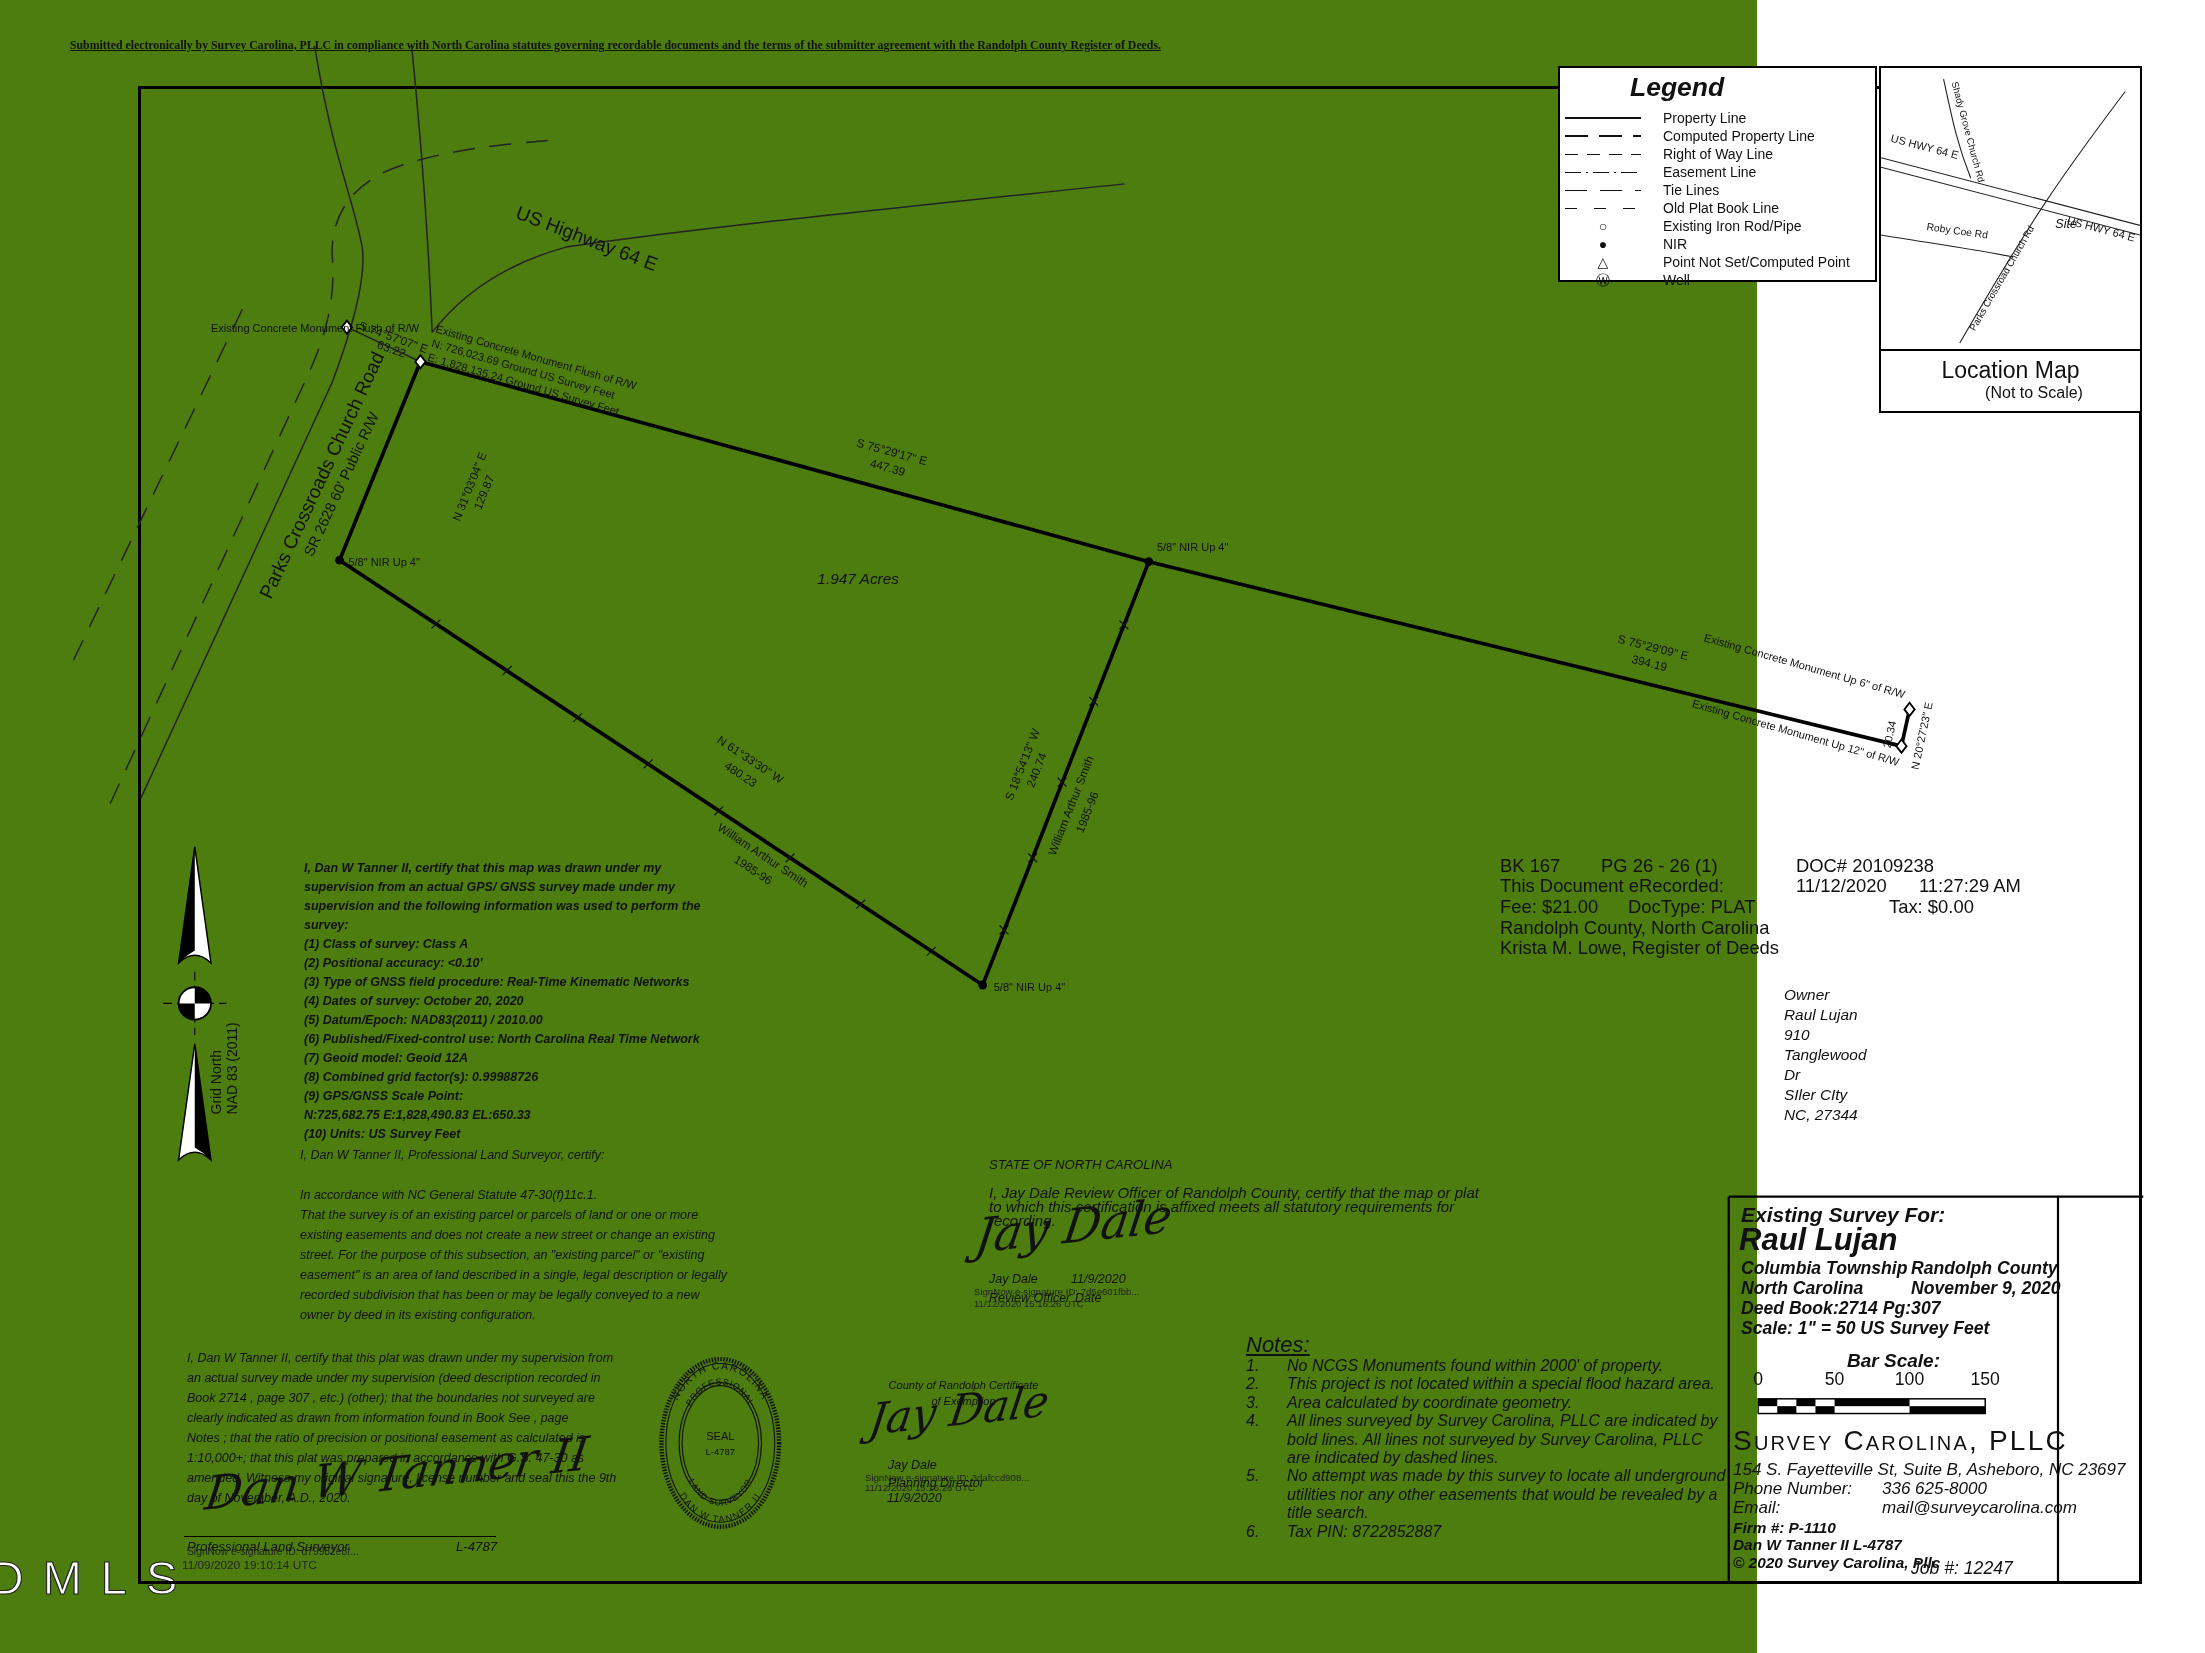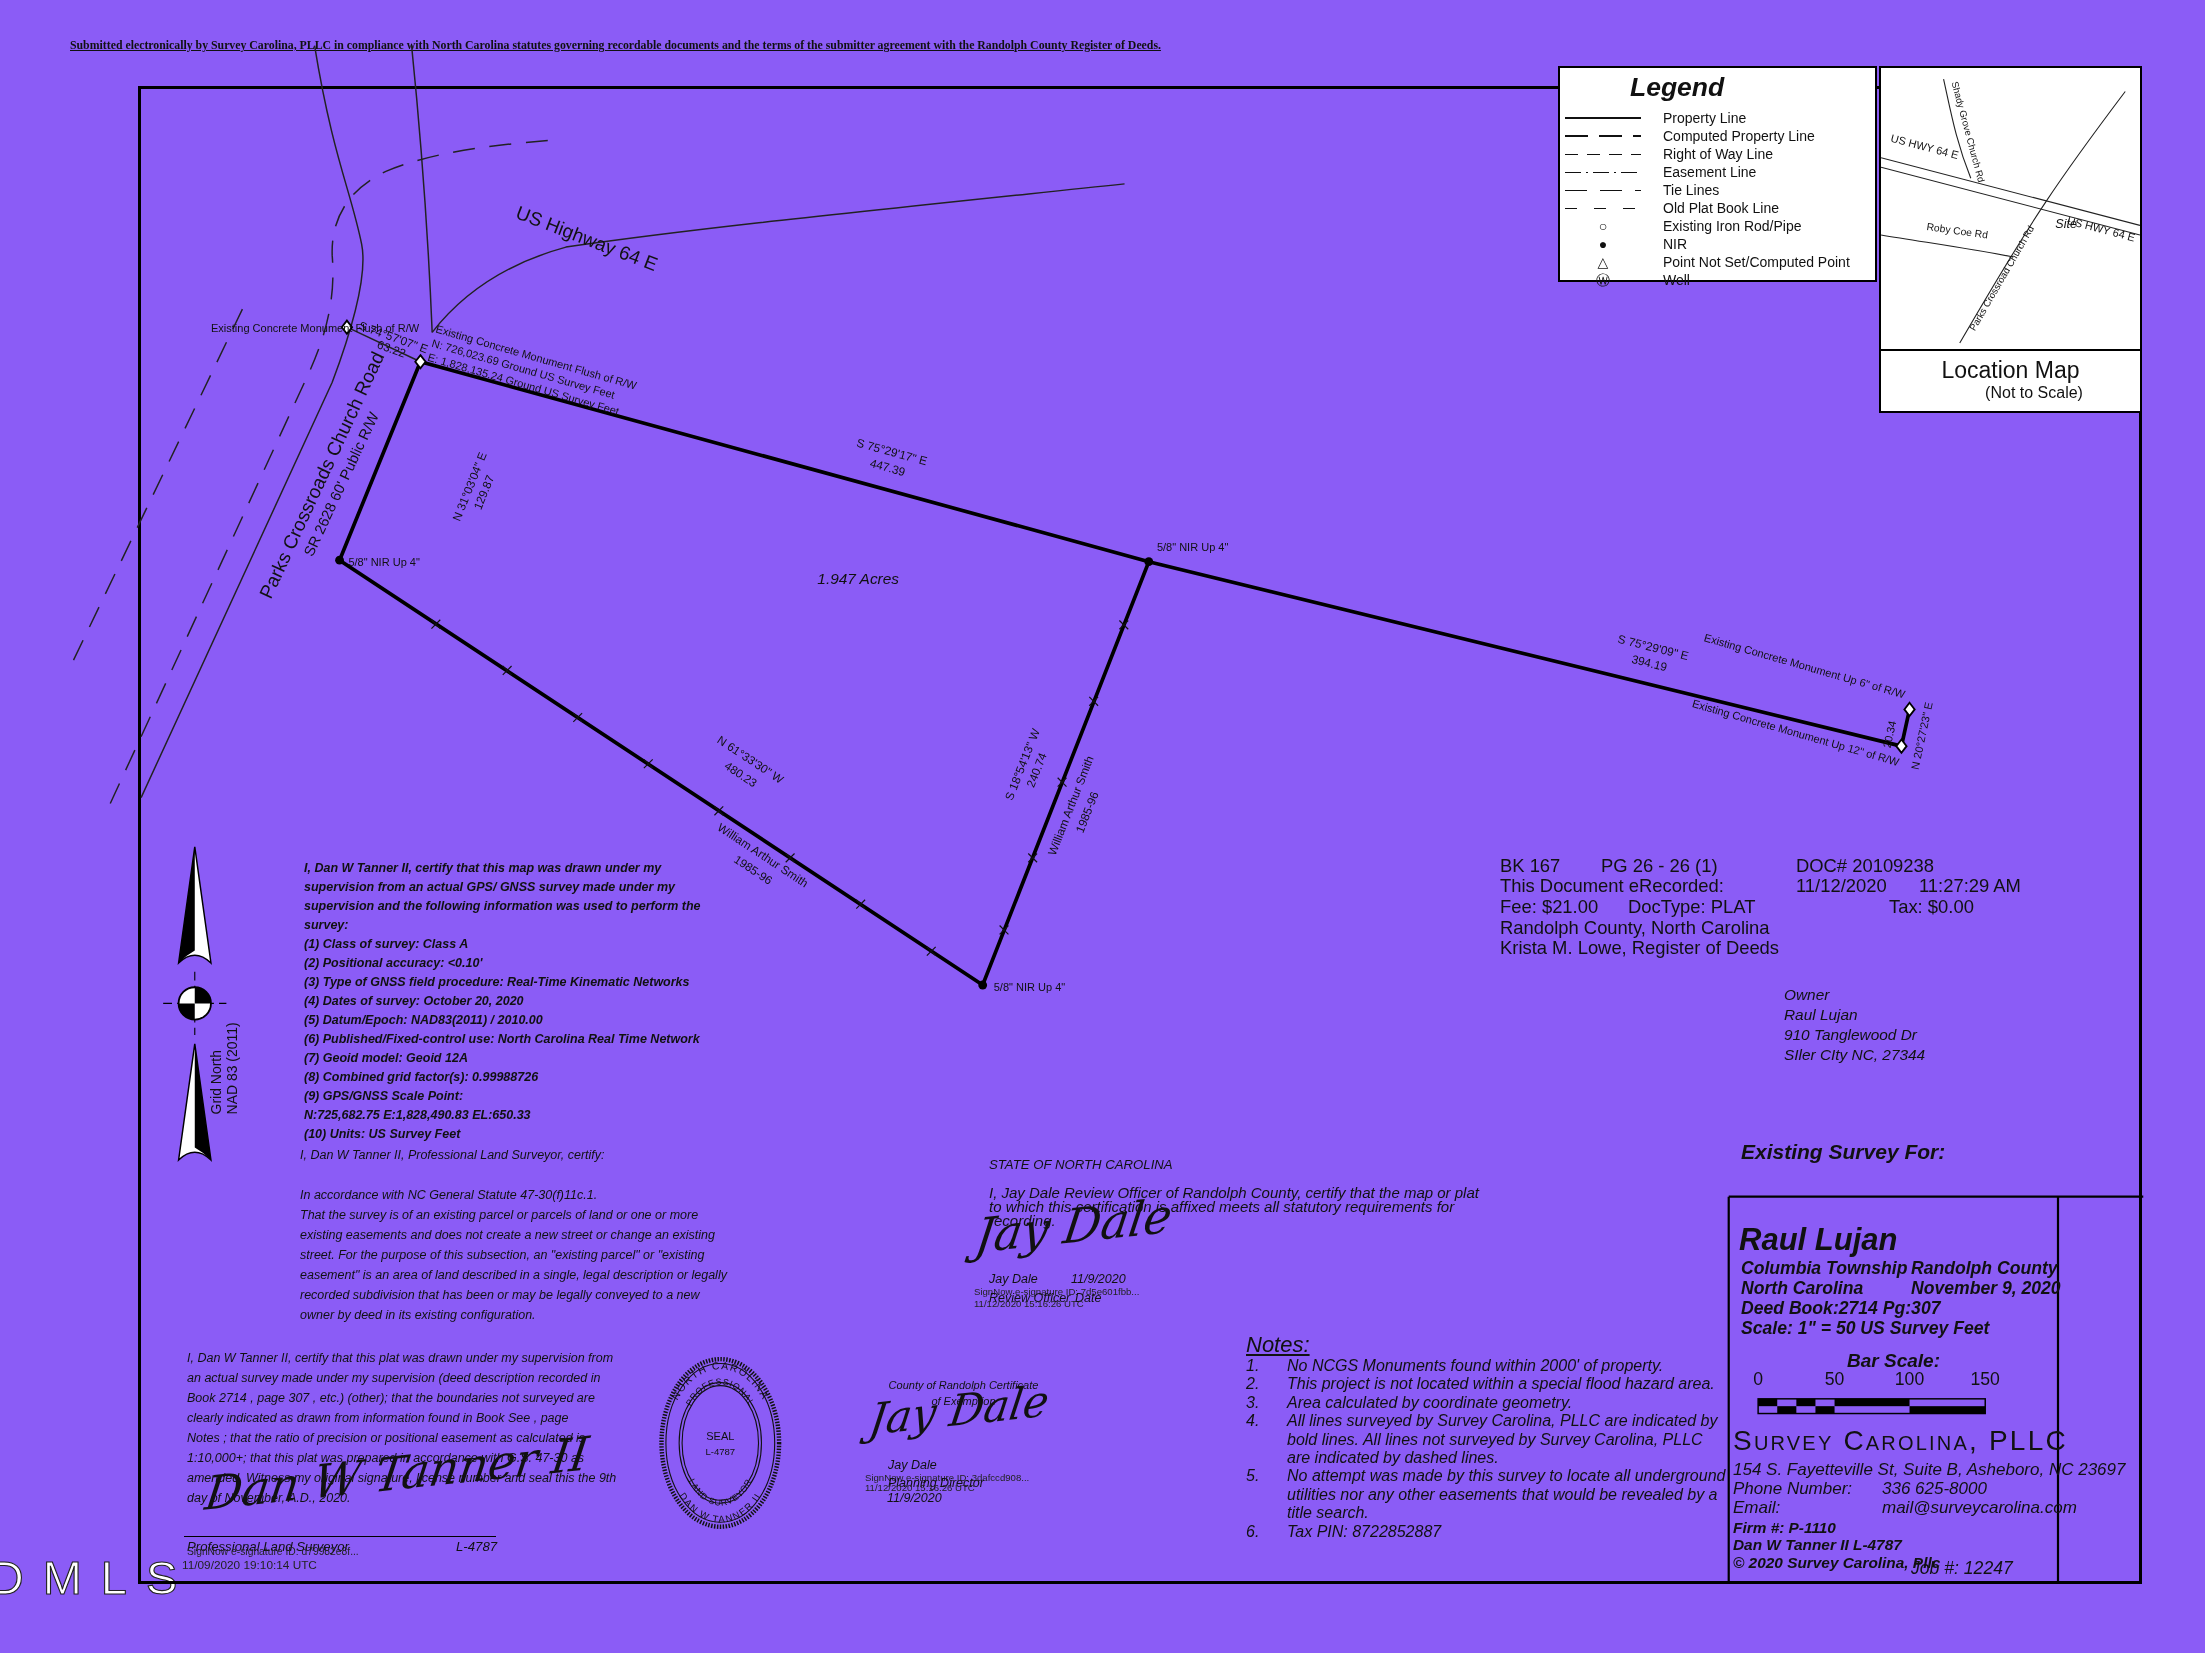--- a/index.html
+++ b/index.html
@@ -1,20 +1,20 @@
 <!DOCTYPE html>
 <html style="font-size:11.8px"><head>
 <meta charset="utf-8">
 <style>
   html,body{margin:0;padding:0;background:#fff;width:2205px;height:1654px;overflow:hidden;}
   body{font-family:"Liberation Sans", sans-serif;color:#111;}
   .abs{position:absolute;}
   .nw{white-space:nowrap;}
   .it{font-style:italic;}
-  #sheet{position:relative;width:2205px;height:1654px;background:#8b5cf6;}
+  #sheet{position:relative;width:1757px;height:1654px;background:#4d7c0f;}
   .border-box{border:3.7px solid #000;}
   .thinbox{border:2.9px solid #000;background:#fff;}
   .hdr{font-family:"Liberation Serif", serif;font-weight:bold;text-decoration:underline;font-size:11.8px;}
   .legend-title{font-style:italic;font-weight:bold;font-size:26.5px;margin:4.4px 0 5.9px 70px;}
   .lrow{display:flex;align-items:center;height:18px;padding-left:5px;}
   .lsample{width:76px;flex:none;margin-right:22px;}
   .s-solid{height:2.2px;background:#111;}
   .s-computed{height:2.2px;background:repeating-linear-gradient(90deg,#111 0 23.5px,transparent 23.5px 34px);}
   .s-row{height:1.5px;background:repeating-linear-gradient(90deg,#111 0 13.2px,transparent 13.2px 22px);}
   .s-easement{height:1.5px;background:repeating-linear-gradient(90deg,#111 0 16px,transparent 16px 20.6px,#111 20.6px 23.5px,transparent 23.5px 28px);}
@@ -389,21 +389,21 @@
       <div class="note-item">
         <span class="note-num">5.</span>
         <span class="note-text">No attempt was made by this survey to locate all underground utilities nor any other easements that would be revealed by a title search.</span>
       </div>
       <div class="note-item">
         <span class="note-num">6.</span>
         <span class="note-text">Tax PIN: 8722852887</span>
       </div>
     </div>
 
-  <div class="abs tb-bd nw" style="left:1741px;top:1140px;font-size:21px;">Existing Survey For:</div>
+  <div class="abs tb-bd nw" style="left:1741px;top:1203px;font-size:21px;">Existing Survey For:</div>
   <div class="abs tb-bd nw" style="left:1739px;top:1222px;font-size:31px;">Raul Lujan</div>
   <div class="abs tb-bd nw" style="left:1741px;top:1258px;font-size:17.6px;">Columbia Township</div>
   <div class="abs tb-bd nw" style="left:1911px;top:1258px;font-size:17.6px;">Randolph County</div>
   <div class="abs tb-bd nw" style="left:1741px;top:1278px;font-size:17.6px;">North Carolina</div>
   <div class="abs tb-bd nw" style="left:1911px;top:1278px;font-size:17.6px;">November 9, 2020</div>
   <div class="abs tb-bd nw" style="left:1741px;top:1298px;font-size:17.6px;">Deed Book:2714  Pg:307</div>
   <div class="abs tb-bd nw" style="left:1741px;top:1318px;font-size:17.6px;">Scale: 1" = 50 US Survey Feet</div>
   <div class="abs tb-bd" style="left:1729px;top:1350px;width:329px;text-align:center;font-size:19px;">Bar Scale:</div>
 
   <div class="abs logo nw" style="left:1733px;top:1425px;">Survey Carolina, PLLC</div>

